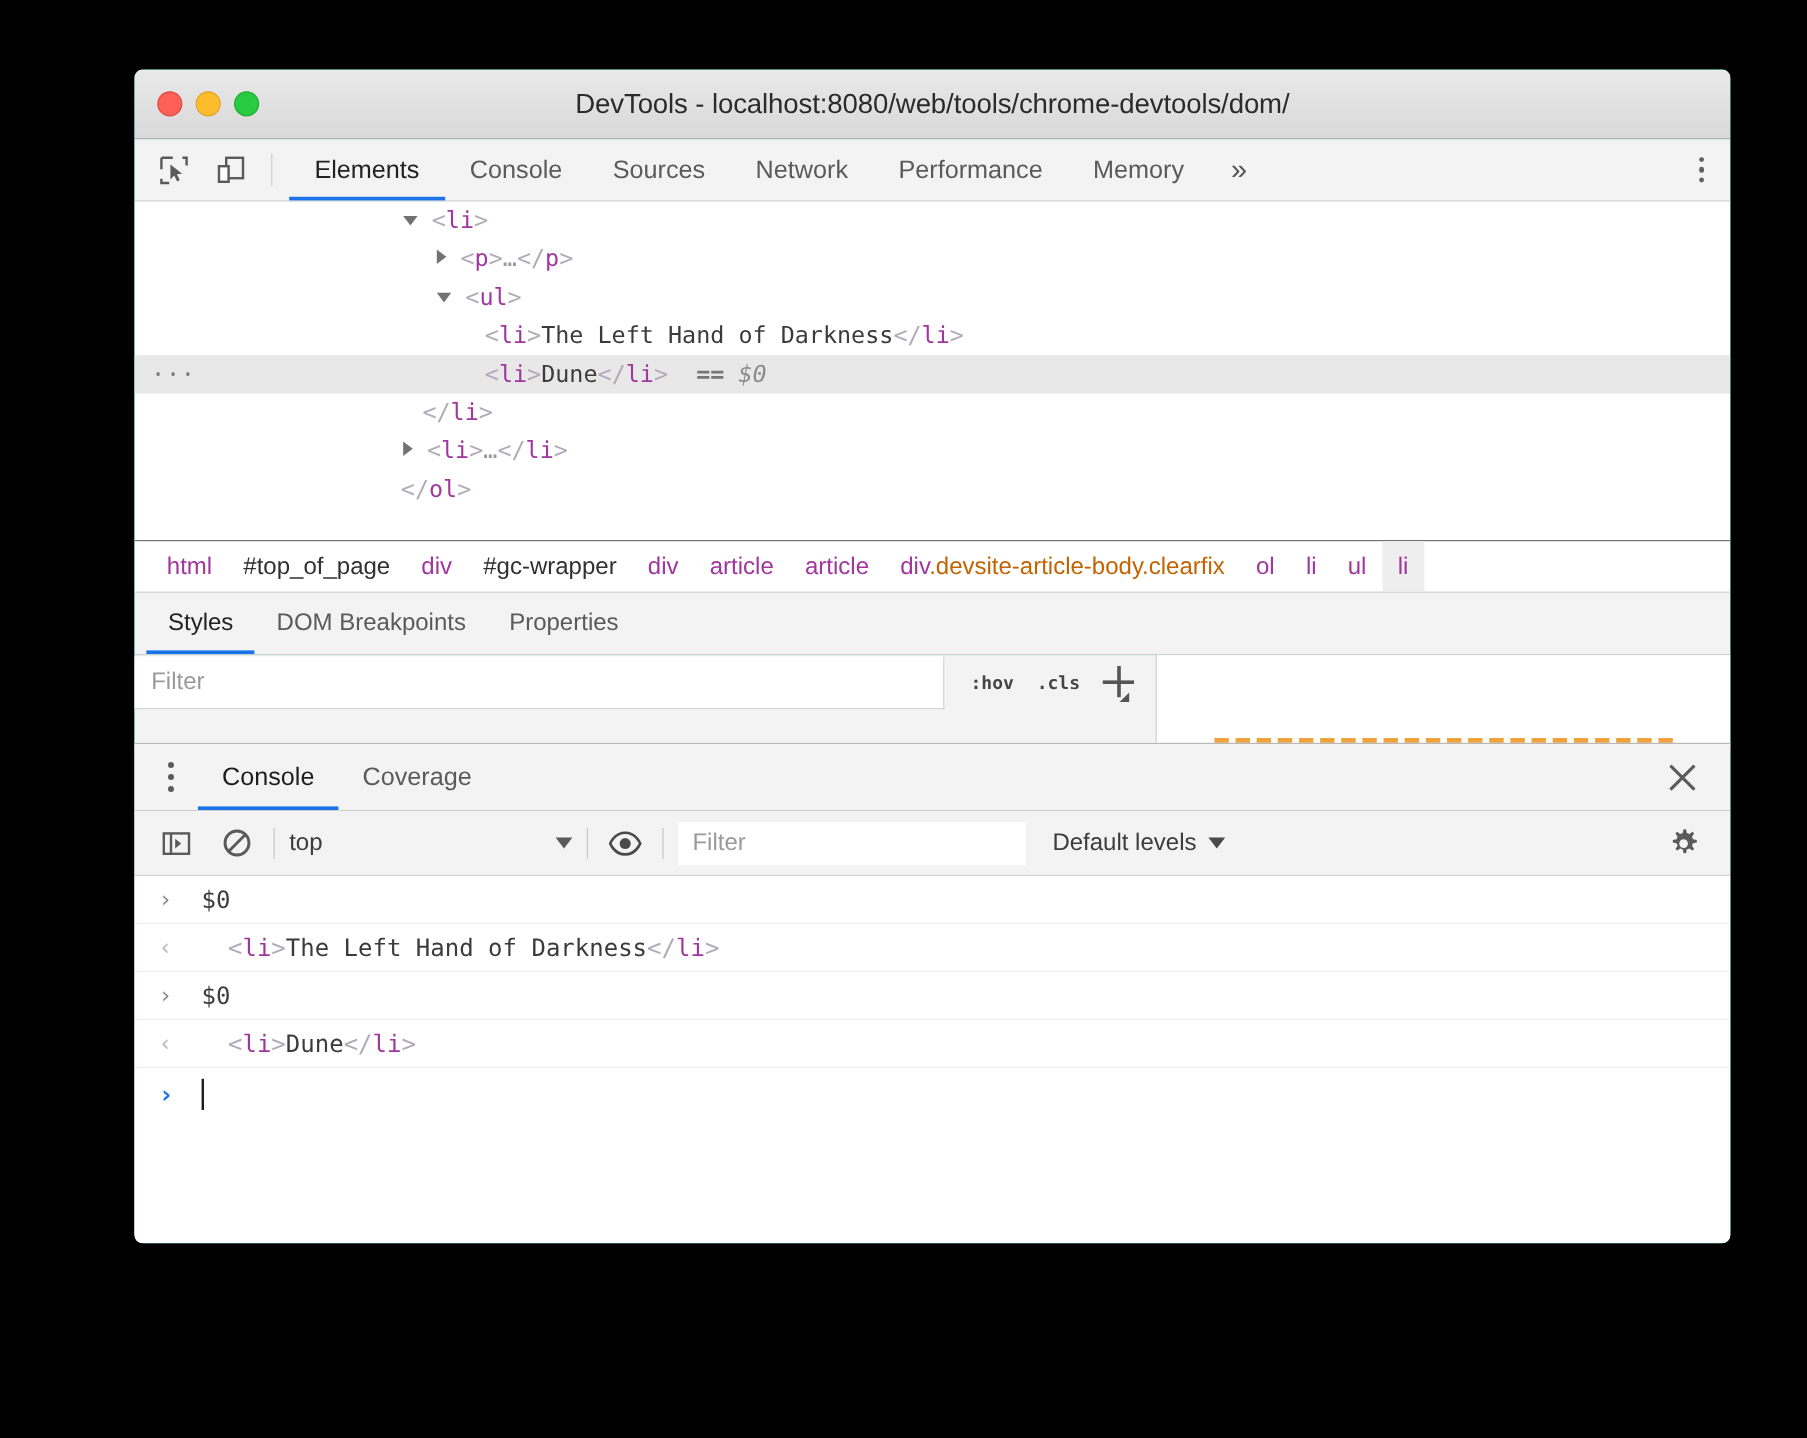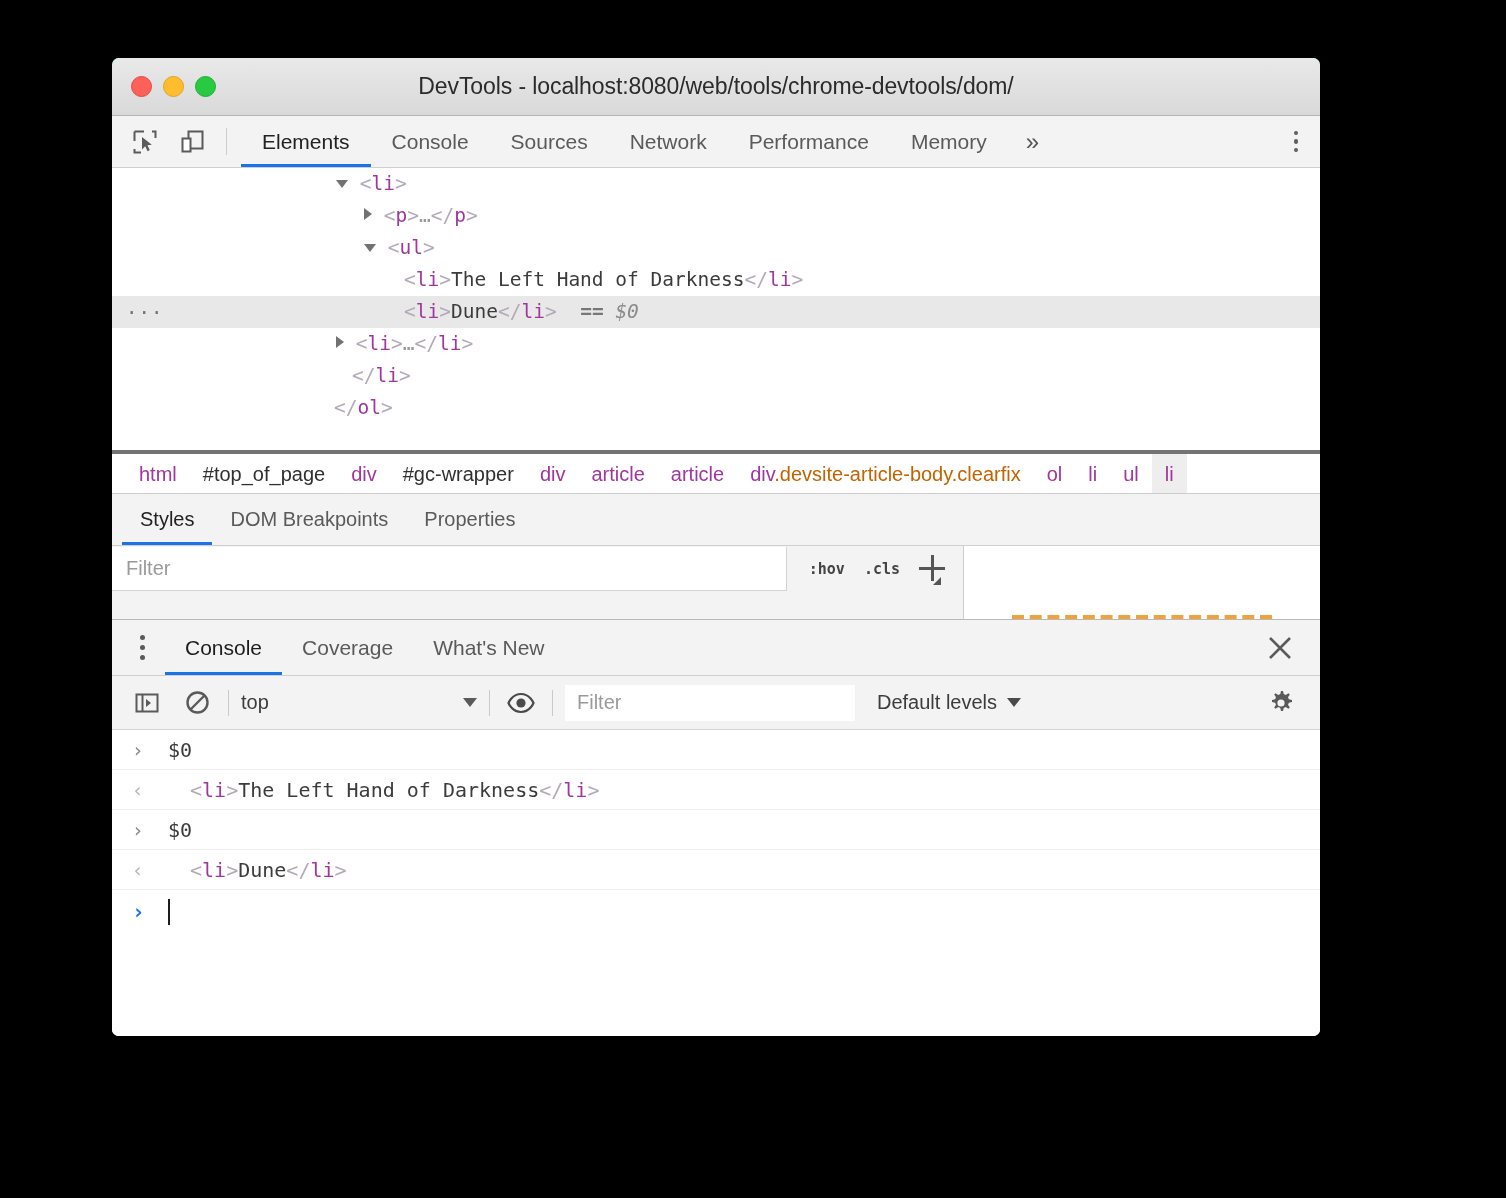--- a/index.html
+++ b/index.html
@@ -12,21 +12,21 @@
   }
   body {
     font-family: "Liberation Sans", sans-serif;
   }
 
   
   #window {
     position: absolute;
     left: 112px;
     top: 58px;
-    width: 1208px;
+    width: 1330px;
     height: 978px;
     background: #5eead4;
     border-radius: 7px;
     overflow: hidden;
     box-shadow: 0 0 0 0.5px rgba(0,0,0,0.35);
   }
 
   
   #titlebar {
     position: relative;
@@ -185,21 +185,21 @@
   .tag  { color: #a0369e; }
   .txt  { color: #3b3b3b; }
   .eq   { color: #777777; font-weight: bold; }
   .dollar { color: #8b8b8b; font-style: italic; }
   .ell  { color: #9a9a9a; }
 
   
   #breadcrumb {
     height: 44px;
     background: #ffffff;
-    border-top: 4px solid #737373;
+    border-top: 1px solid #737373;
     border-bottom: 1px solid #cdcdcd;
     display: flex;
     align-items: center;
     padding-left: 14px;
     font-size: 20px;
     box-sizing: border-box;
     overflow: hidden;
   }
   .crumb {
     padding: 0 13px;
@@ -542,22 +542,22 @@
         </div>
     </div>
   </div>
 
   <div id="elements-panel">
       <div class="dom-row"><span class="rowtext" style="padding-left: 224px;"><span class="twisty open"></span> <span class="br">&lt;</span><span class="tag">li</span><span class="br">&gt;</span></span></div>
       <div class="dom-row"><span class="rowtext" style="padding-left: 252px;"><span class="twisty closed"></span> <span class="br">&lt;</span><span class="tag">p</span><span class="br">&gt;</span><span class="ell">…</span><span class="br">&lt;/</span><span class="tag">p</span><span class="br">&gt;</span></span></div>
       <div class="dom-row"><span class="rowtext" style="padding-left: 252px;"><span class="twisty open"></span> <span class="br">&lt;</span><span class="tag">ul</span><span class="br">&gt;</span></span></div>
       <div class="dom-row"><span class="rowtext" style="padding-left: 292px;"><span class="br">&lt;</span><span class="tag">li</span><span class="br">&gt;</span><span class="txt">The Left Hand of Darkness</span><span class="br">&lt;/</span><span class="tag">li</span><span class="br">&gt;</span></span></div>
       <div class="dom-row selected"><span class="gutter-dots">···</span><span class="rowtext" style="padding-left: 292px;"><span class="br">&lt;</span><span class="tag">li</span><span class="br">&gt;</span><span class="txt">Dune</span><span class="br">&lt;/</span><span class="tag">li</span><span class="br">&gt;</span><span class="eq">  ==</span><span class="dollar"> $0</span></span></div>
+      <div class="dom-row"><span class="rowtext" style="padding-left: 240px;"><span class="br">&lt;/</span><span class="tag">li</span><span class="br">&gt;</span></span></div>
       <div class="dom-row"><span class="rowtext" style="padding-left: 224px;"><span class="twisty closed"></span> <span class="br">&lt;</span><span class="tag">li</span><span class="br">&gt;</span><span class="ell">…</span><span class="br">&lt;/</span><span class="tag">li</span><span class="br">&gt;</span></span></div>
-      <div class="dom-row"><span class="rowtext" style="padding-left: 240px;"><span class="br">&lt;/</span><span class="tag">li</span><span class="br">&gt;</span></span></div>
       <div class="dom-row"><span class="rowtext" style="padding-left: 222px;"><span class="br">&lt;/</span><span class="tag">ol</span><span class="br">&gt;</span></span></div>
     </div>
 
   <div id="breadcrumb">
       <span class="crumb "><span>html</span></span>
       <span class="crumb id "><span>#top_of_page</span></span>
       <span class="crumb "><span>div</span></span>
       <span class="crumb id "><span>#gc-wrapper</span></span>
       <span class="crumb "><span>div</span></span>
       <span class="crumb "><span>article</span></span>
@@ -605,23 +605,20 @@
           <i></i>
           <i></i>
           <i></i>
         </div>
       <div class="dtab active">
           <span>Console</span>
         </div>
       <div class="dtab">
           <span>Coverage</span>
         </div>
-      <div class="dtab">
-          <span>What's New</span>
-        </div>
       <div id="drawer-close">
         <svg width="28" height="28" viewBox="0 0 28 28">
           <path d="M4 4 L24 24 M24 4 L4 24" stroke="#5a5a5a" stroke-width="2.6" fill="none"></path>
         </svg>
       </div>
     </div>
 
     <div id="console-toolbar">
       <div class="ct-btn" style="margin-left:16px">
         <svg width="26" height="26" viewBox="0 0 26 26">

